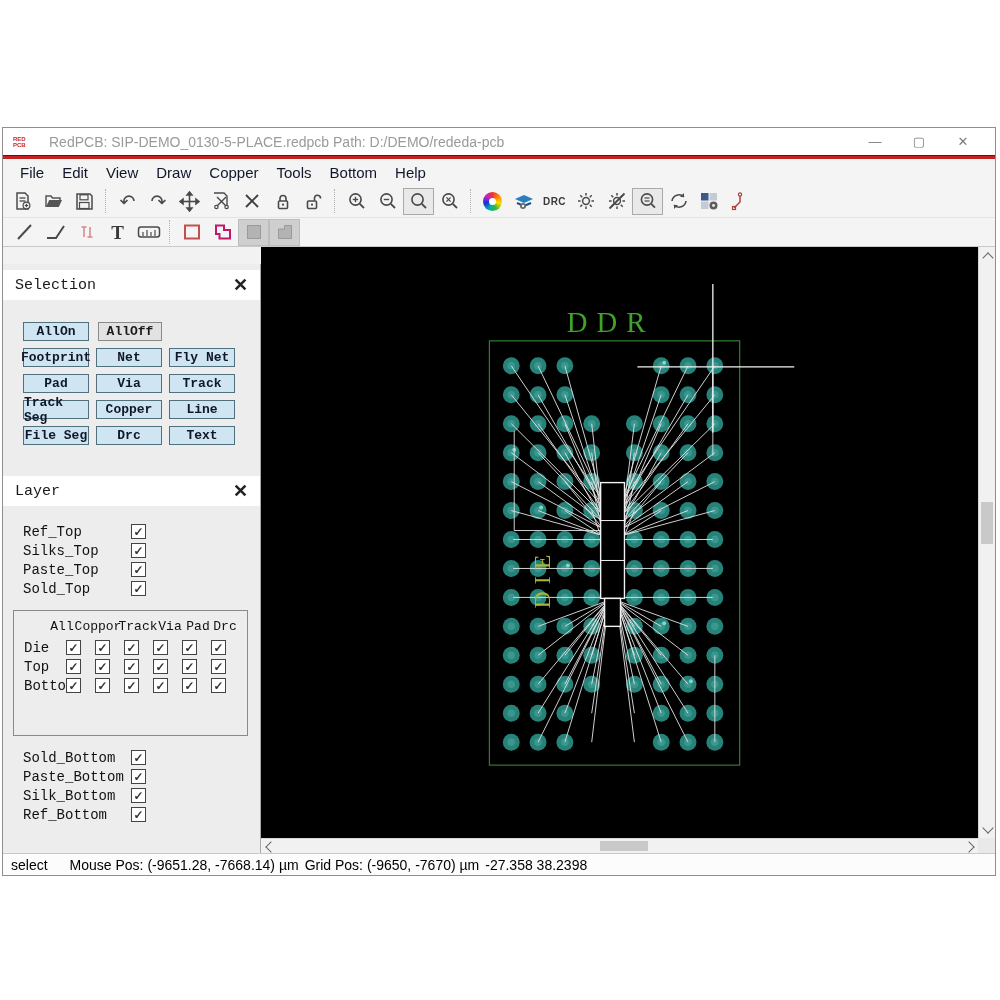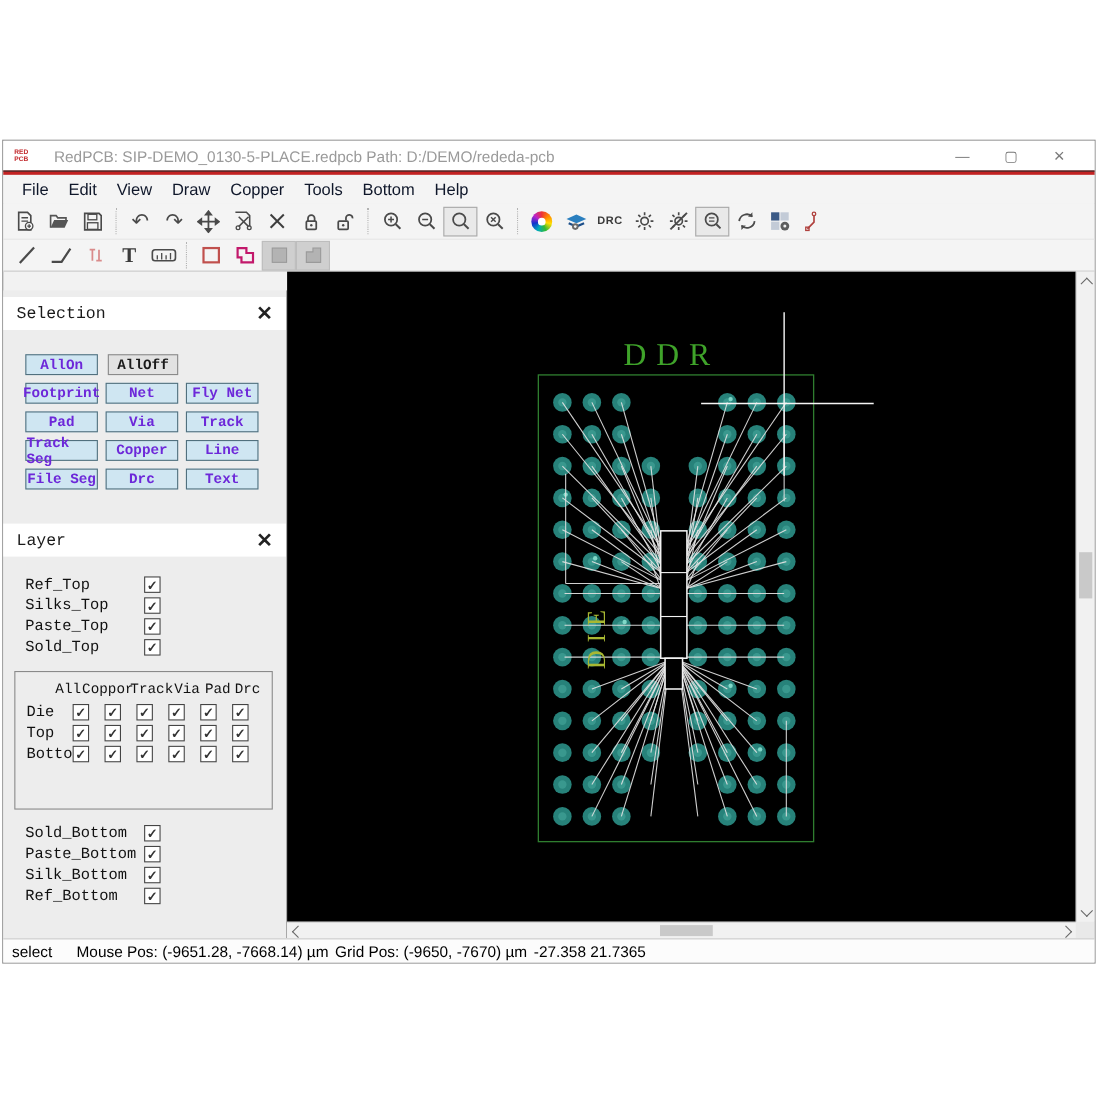--- a/index.html
+++ b/index.html
@@ -37,21 +37,21 @@
   
   .left-panel{position:absolute;left:0;top:136px;width:258px;bottom:22px;background:#ededed;
               border-right:1px solid #a8a8a8;box-sizing:border-box;
               font-family:"Liberation Mono",monospace;}
   .panel-header{position:absolute;left:0;right:0;height:30px;background:#ffffff;
                 display:flex;align-items:center;padding:0 12px;box-sizing:border-box;
                 font-size:15px;color:#1a1a1a;}
   .panel-close{margin-left:auto;font-size:18px;font-weight:bold;color:#222;
                font-family:"Liberation Sans",sans-serif;line-height:1;}
   .sel-btn{position:absolute;height:19px;background:#cfe6f2;border:1px solid #51707e;
-           color:#6d28d9;font-size:13px;font-weight:bold;display:flex;align-items:center;
+           color:#0f172a;font-size:13px;font-weight:bold;display:flex;align-items:center;
            justify-content:center;box-sizing:border-box;font-family:"Liberation Mono",monospace;}
   .sel-btn.gray{background:#e2e2e2;border-color:#8a8a8a;color:#1a1a1a;}
   .chk-row-label{position:absolute;font-size:14px;color:#111;white-space:nowrap;}
   .checkbox{position:absolute;width:15px;height:15px;background:#fff;border:1.5px solid #444;
             box-sizing:border-box;display:flex;align-items:center;justify-content:center;
             font-size:12px;font-weight:bold;color:#333;font-family:"Liberation Sans",sans-serif;}
   .checkbox.checked::after{content:"✓";}
   .groupbox{position:absolute;border:1px solid #8a8a8a;background:transparent;}
   .matrix-col{position:absolute;font-size:13px;color:#111;transform:translateX(-50%);white-space:nowrap;}
   
@@ -748,17 +748,17 @@
       <div class="scroll-arrow" style="right:0;height:15px;width:15px;">
           <span class="chev right"></span>
         </div>
     </div>
     <div class="scroll-corner"></div>
 
     <div class="statusbar">
       <span class="mode">select</span>
       <span>Mouse Pos: (-9651.28, -7668.14) µm</span>
       <span>Grid Pos: (-9650, -7670) µm</span>
-      <span>-27.358 21.7365</span>
+      <span>-27.358 38.2398</span>
     </div>
 
   </div>
 </div>
 
 </body></html>

